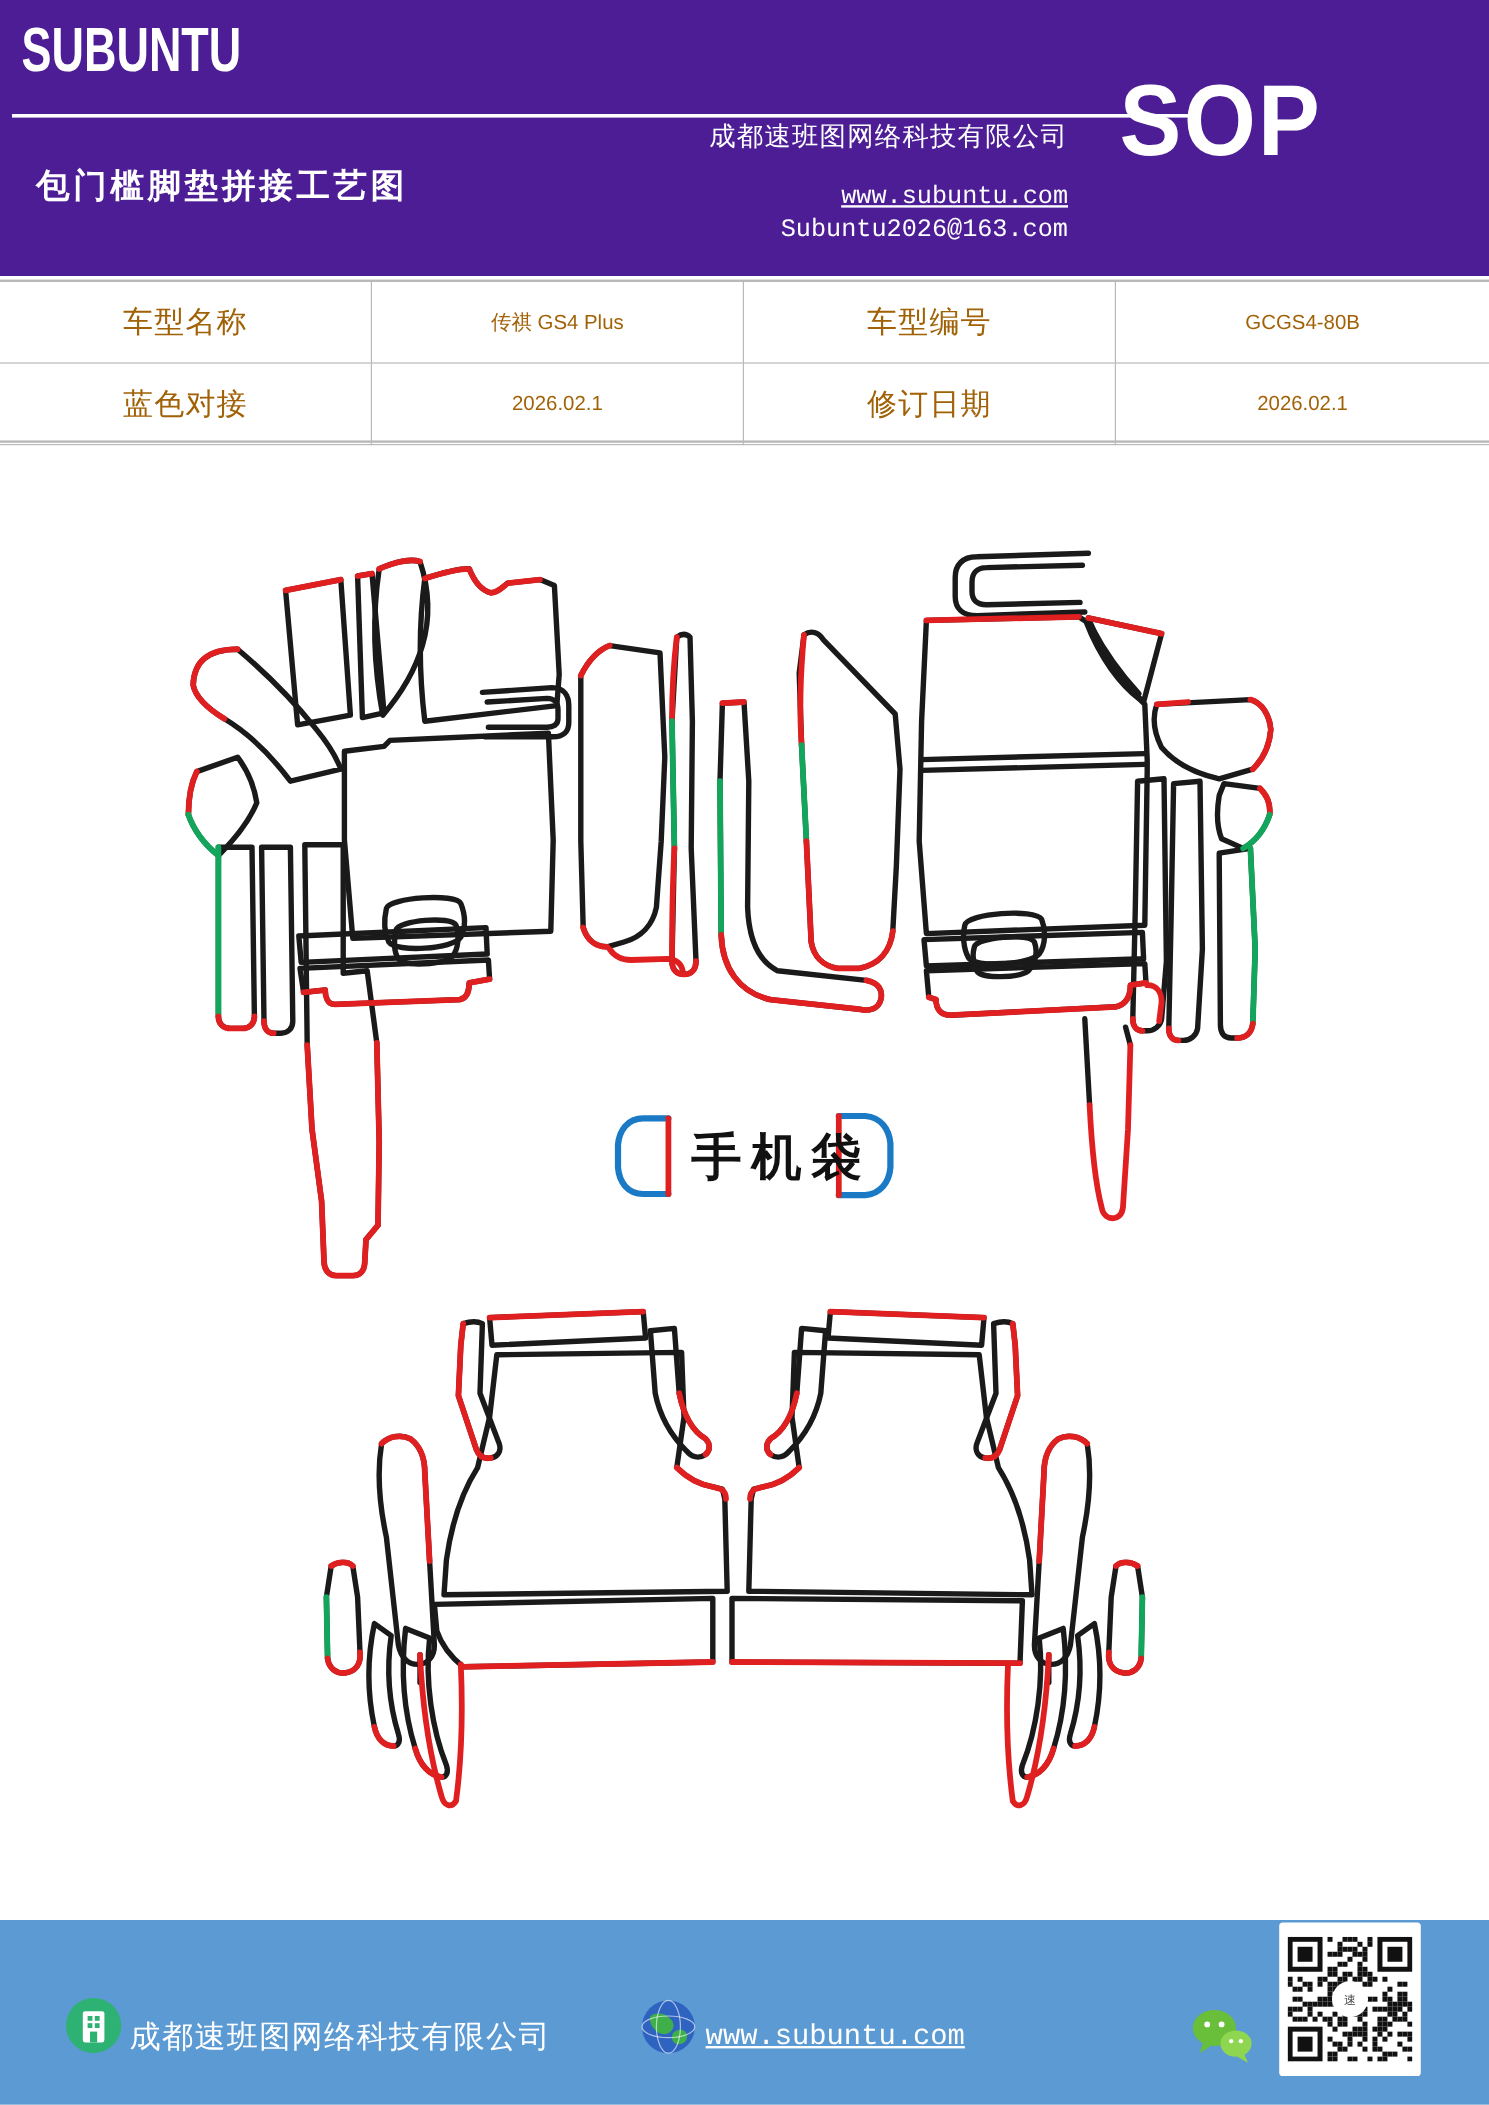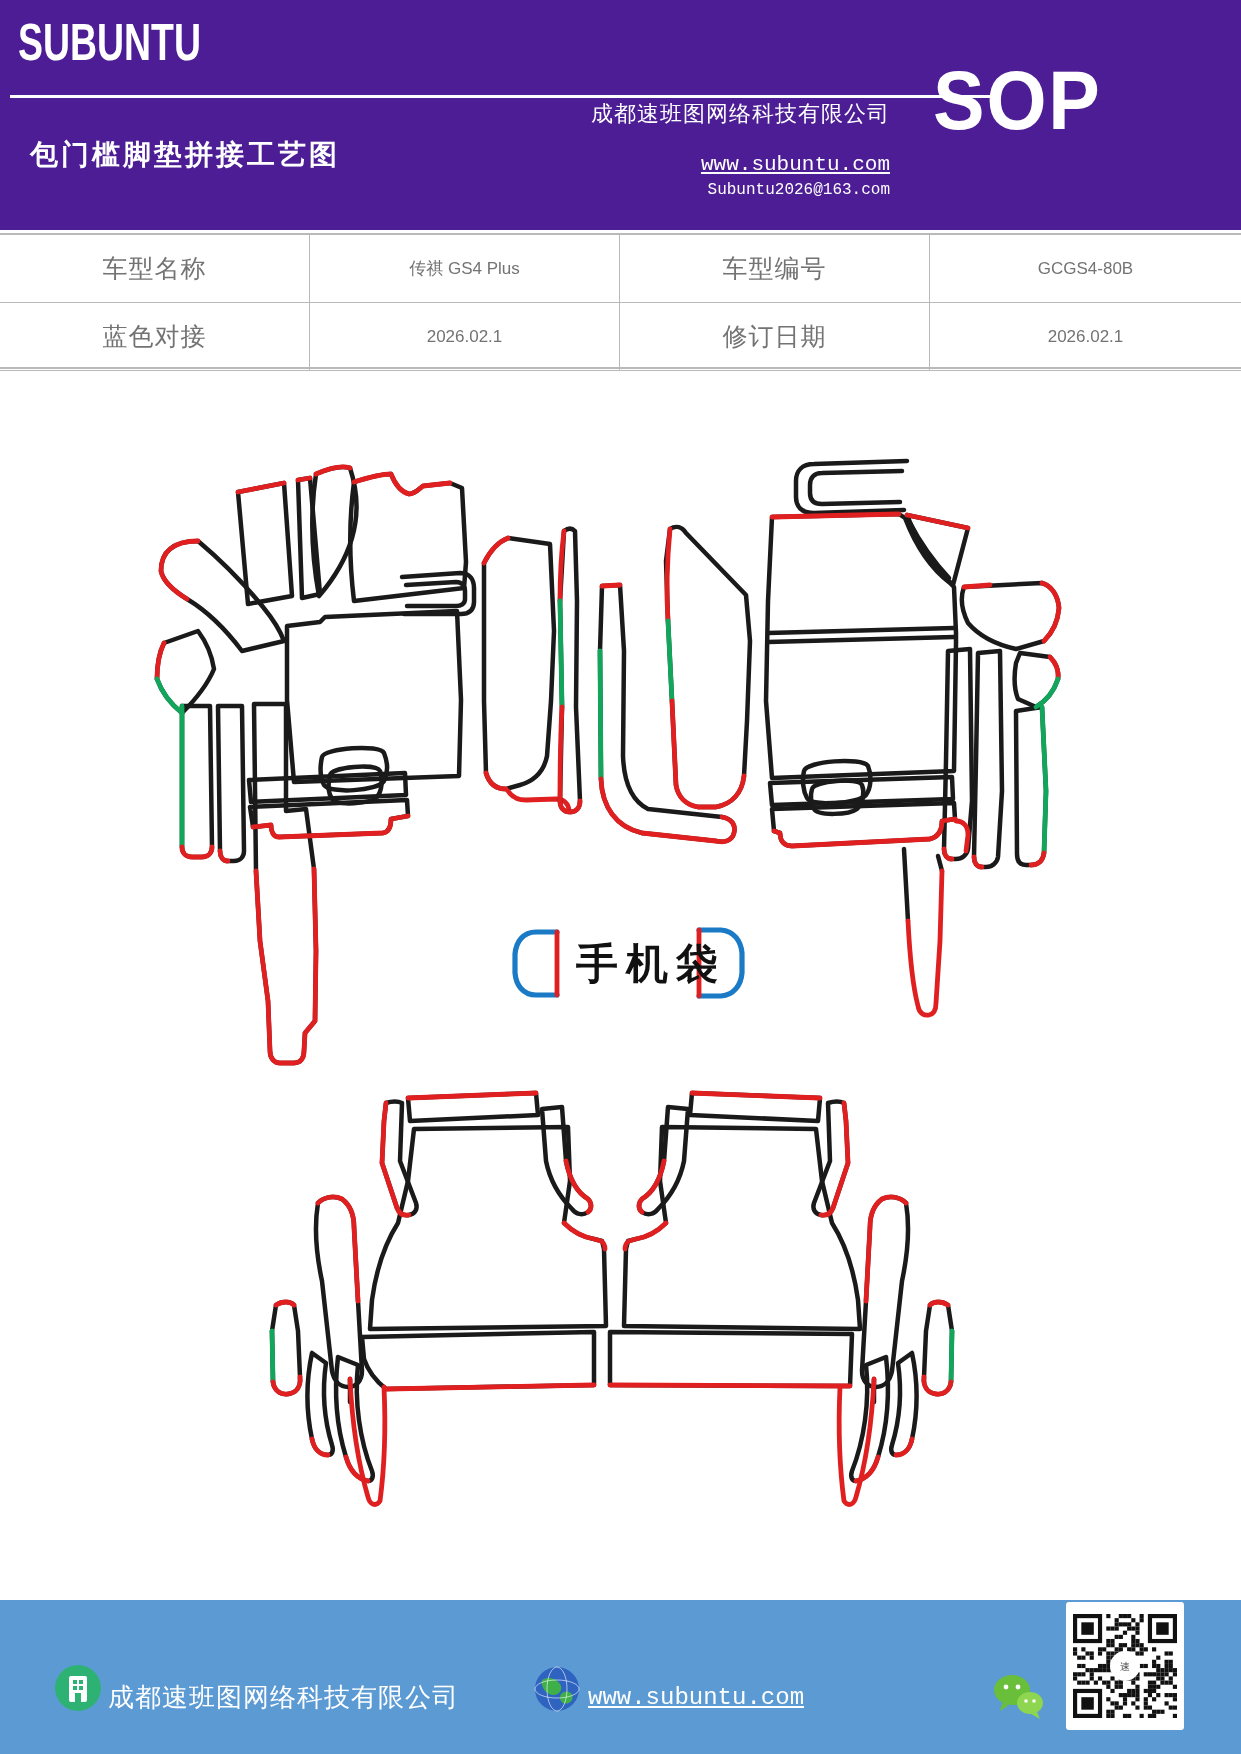--- a/index.html
+++ b/index.html
@@ -10,29 +10,29 @@
   .header { position:absolute; left:0; top:0; width:1241px; height:230px; background:#5b9ad3; }
   .logo { position:absolute; left:18px; top:12px; color:#fff; font-size:52px; font-weight:bold;
           letter-spacing:0px; transform:scaleX(0.72); transform-origin:left top; }
   .header-rule { position:absolute; left:10px; top:95px; width:980px; height:3px; background:#fff; }
   .header-company { position:absolute; right:351px; top:99px; color:#fff; font-size:22px; letter-spacing:1px; }
   .doc-title { position:absolute; left:30px; top:136px; color:#fff; font-size:28px; font-weight:bold; letter-spacing:3px; }
   .sop { position:absolute; left:933px; top:52px; color:#fff; font-size:84px; font-weight:bold;
          letter-spacing:2px; transform:scaleX(0.92); transform-origin:left top; }
   .header-www { position:absolute; right:351px; top:153px; color:#fff; font-size:21px;
                 font-family:"Liberation Mono", monospace; text-decoration:underline; }
-  .header-email { position:absolute; right:351px; top:181px; color:#fff; font-size:16px;
+  .header-email { position:absolute; right:351px; top:181px; color:#fff; font-size:21px;
                   font-family:"Liberation Mono", monospace; }
 
   
   .info-table { position:absolute; left:0px; top:233px; width:1241px; height:136px;
                 display:grid; grid-template-columns:310px 310px 310px 311px; grid-template-rows:68px 68px;
                 border-top:2px solid #b9b9b9; border-bottom:2px solid #b9b9b9; }
   .info-cell { border-right:1px solid #b9b9b9; border-bottom:1px solid #b9b9b9;
-               display:flex; align-items:center; justify-content:center; color:#737373; }
+               display:flex; align-items:center; justify-content:center; color:#a16207; }
   .info-cell:nth-child(4n) { border-right:none; }
   .info-cell.lbl { font-size:25px; letter-spacing:1px; }
   .info-cell.val { font-size:17px; }
 
   
   .legend { position:absolute; left:0; top:408px; width:1241px; height:34px; }
   .legend-item { position:absolute; top:0; display:flex; align-items:center; gap:12px; }
   .legend-swatch { width:64px; height:11px; border-radius:4px; }
   .legend-label { font-size:24px; color:#1a1a1a; }
   .sw-blue { background:#1b7ac5; } .sw-red { background:#e02020; }

